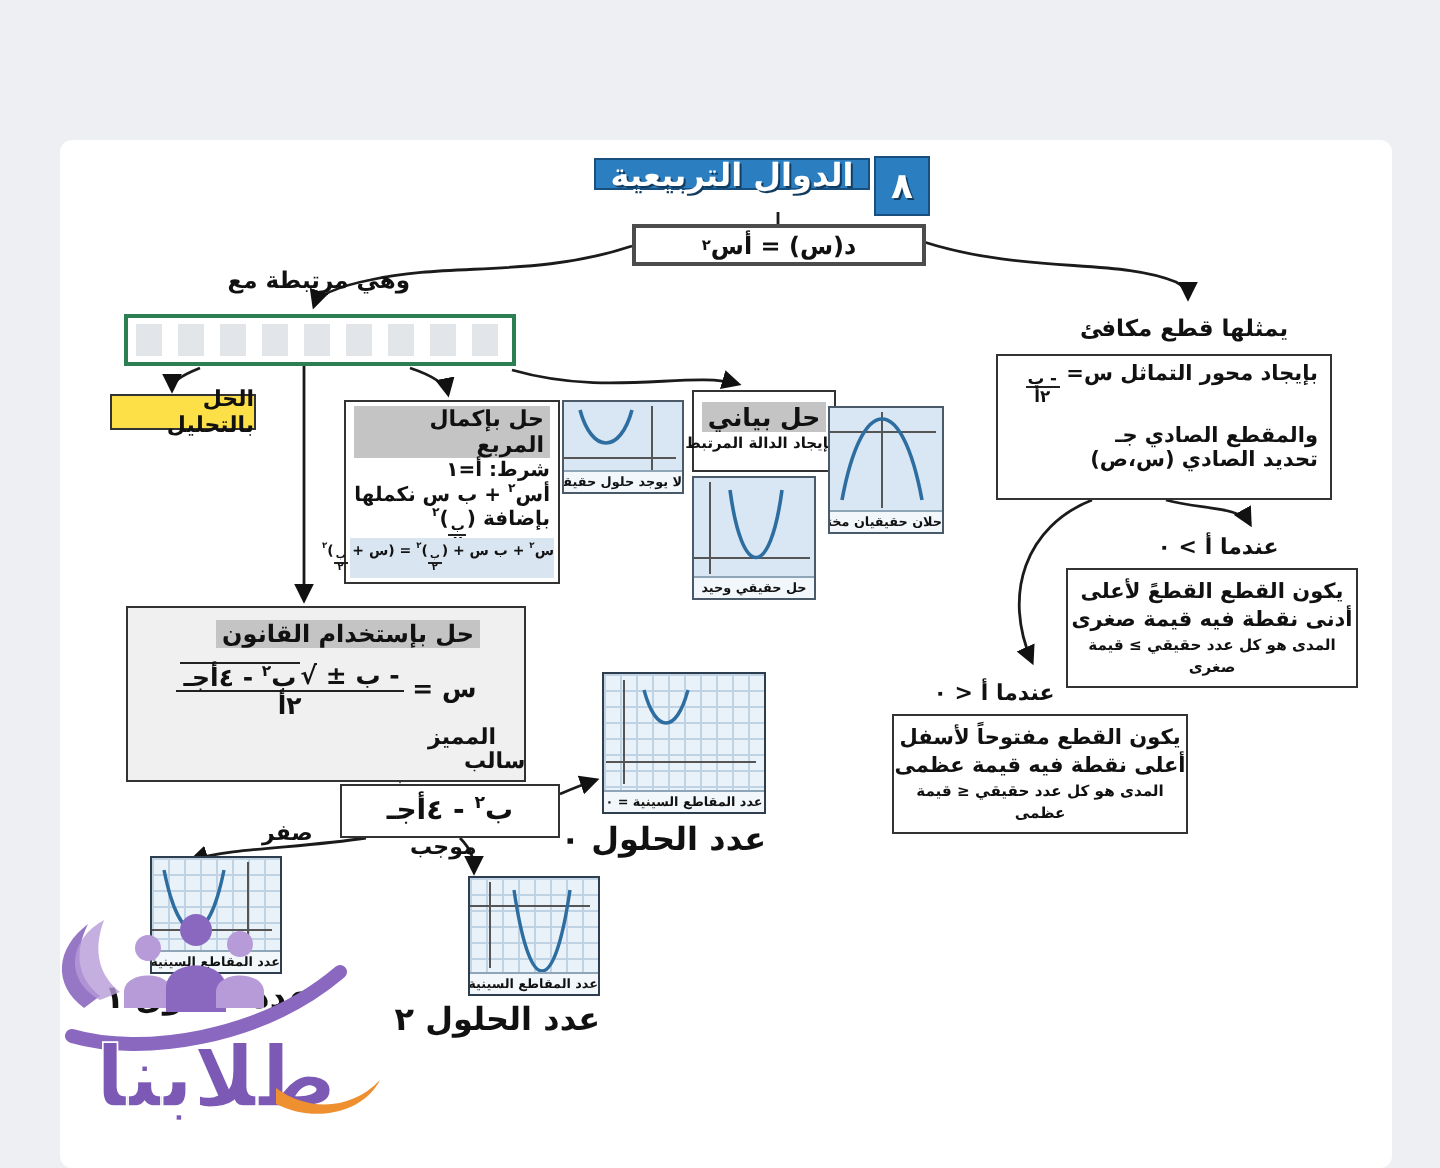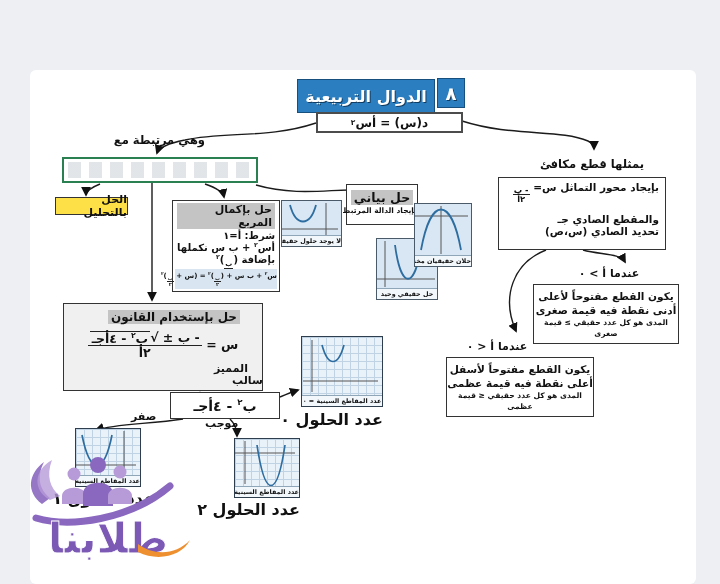--- a/index.html
+++ b/index.html
@@ -60,21 +60,21 @@
       <path d="M583,250 C601,255 620,253 625,262" marker-end="url(#ah)"></path>
       <path d="M546,250 C513,263 501,297 516,331" marker-end="url(#ah)"></path>
       <path d="M200,381 L200,390" marker-end="url(#ah)"></path>
       <path d="M280,397 C287,394 292,392 298,390" marker-end="url(#ah)"></path>
       <path d="M183,419 C150,424 115,424 96,430" marker-end="url(#ah)"></path>
       <path d="M230,419 C236,425 237,430 237,436" marker-end="url(#ah)"></path>
     </g>
   </svg>
 
   <div class="abs blue" style="left:437px;top:78px;width:28px;height:30px;font-size:18px;">٨</div>
-  <div class="abs blue" style="left:297px;top:79px;width:138px;height:34px;font-size:16px;text-align:center;">الدوال التربيعية</div>
+  <div class="abs blue" style="left:297px;top:79px;width:138px;height:16px;font-size:16px;text-align:center;">الدوال التربيعية</div>
 
   <div class="abs boxed" style="left:316px;top:112px;width:147px;height:21px;font-size:12px;" dir="rtl">
     <span>د(س) = أس</span>
       <sup>٢</sup>
   </div>
 
   <div class="abs lbl" style="left:130px;top:133px;width:75px;font-size:11.5px;" dir="rtl">وهي مرتبطة مع</div>
   <div class="abs lbl" style="left:538px;top:157px;width:108px;font-size:11.5px;text-align:center;" dir="rtl">يمثلها قطع مكافئ</div>
 
   <div class="abs" style="left:62px;top:157px;width:196px;height:26px;border:2px solid #2a8050;background:#fff;">
@@ -100,35 +100,35 @@
       <span>س</span><sup>٢</sup><span> + ب س + (</span><span class="sfrac">
           <span class="fn">ب</span>
           <span>٢</span>
         </span><span>)</span><sup>٢</sup><span> = (س + </span><span class="sfrac">
           <span class="fn">ب</span>
           <span>٢</span>
         </span><span>)</span><sup>٢</sup>
     </div>
   </div>
 
-  <div class="abs thinbox" style="left:346px;top:184px;width:72px;height:41px;text-align:center;padding-top:2px;" dir="rtl">
+  <div class="abs thinbox" style="left:346px;top:195px;width:72px;height:41px;text-align:center;padding-top:2px;" dir="rtl">
     <span class="chip" style="font-size:12.5px;">حل بياني</span>
     <div class="lbl" style="font-size:7.5px;">بإيجاد الدالة المرتبط</div>
   </div>
 
   <div class="abs graph" style="left:281px;top:200px;width:61px;height:47px;">
     <svg width="61" height="37">
       <line x1="46" y1="2" x2="46" y2="34" stroke="#555" stroke-width="1"></line>
       <line x1="2" y1="28" x2="58" y2="28" stroke="#555" stroke-width="1"></line>
       <path d="M10,4 C16,26 30,26 36,4" stroke="#2e6da0" stroke-width="1.8" fill="none"></path>
     </svg>
     <div class="cap">لا يوجد حلول حقيقية</div>
   </div>
 
-  <div class="abs graph" style="left:346px;top:238px;width:62px;height:62px;margin-left:30px;">
+  <div class="abs graph" style="left:346px;top:238px;width:62px;height:62px;">
     <svg width="62" height="51">
       <line x1="10" y1="2" x2="10" y2="48" stroke="#555" stroke-width="1"></line>
       <line x1="2" y1="40" x2="60" y2="40" stroke="#555" stroke-width="1"></line>
       <path d="M20,6 C26,51 40,51 46,6" stroke="#2e6da0" stroke-width="1.8" fill="none"></path>
     </svg>
     <div class="cap">حل حقيقي وحيد</div>
   </div>
 
   <div class="abs graph" style="left:414px;top:203px;width:58px;height:64px;">
     <svg width="58" height="53">
@@ -197,21 +197,21 @@
           <span class="fn">- ب</span>
           <span>٢أ</span>
         </span>
     </div>
     <div class="lbl" style="font-size:10.5px;margin-top:9px;">والمقطع الصادي جـ</div>
     <div class="lbl" style="font-size:10.5px;">تحديد الصادي (س،ص)</div>
   </div>
 
   <div class="abs lbl" style="left:576px;top:267px;width:66px;font-size:11px;text-align:center;" dir="rtl">عندما أ &gt; ٠</div>
   <div class="abs casebox" style="left:533px;top:284px;width:146px;height:60px;" dir="rtl">
-    <div class="l1">يكون القطع مفتوحاً لأعلى</div>
+    <div class="l1">يكون القطع القطعً لأعلى</div>
     <div class="l2">أدنى نقطة فيه قيمة صغرى</div>
     <div class="l3">المدى هو كل عدد حقيقي ≥ قيمة صغرى</div>
   </div>
 
   <div class="abs lbl" style="left:464px;top:340px;width:66px;font-size:11px;text-align:center;" dir="rtl">عندما أ &lt; ٠</div>
   <div class="abs casebox" style="left:446px;top:357px;width:148px;height:60px;" dir="rtl">
     <div class="l1">يكون القطع مفتوحاً لأسفل</div>
     <div class="l2">أعلى نقطة فيه قيمة عظمى</div>
     <div class="l3">المدى هو كل عدد حقيقي ≤ قيمة عظمى</div>
   </div>

